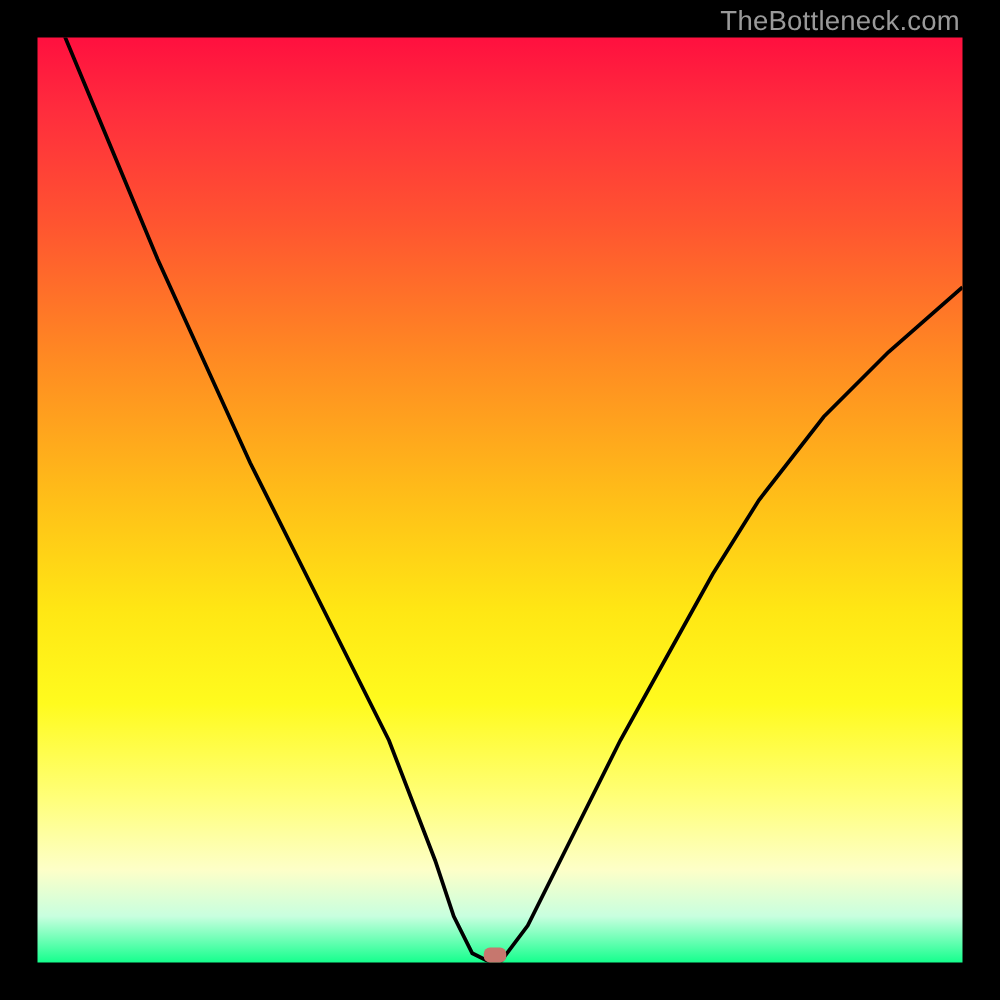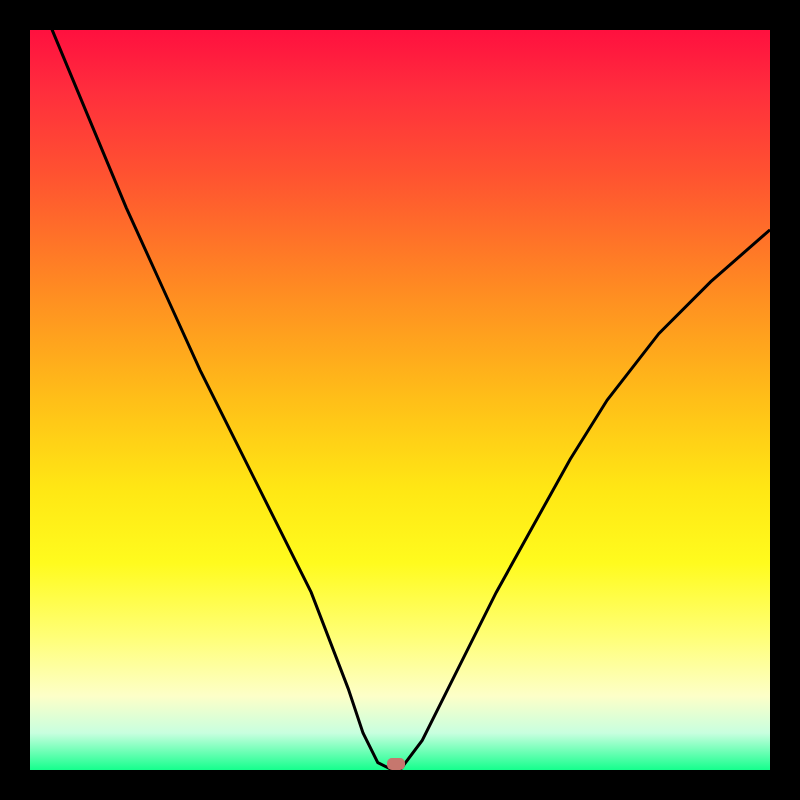--- a/index.html
+++ b/index.html
@@ -57,20 +57,21 @@
     height: 12px;
     border-radius: 5px;
     background: #c6776e;
   }
 </style>
 </head>
 <body>
 
 <div class="frame">
 
+  <div class="watermark">TheBottleneck.com</div>
 
   <div class="plot-area">
     <svg class="curve" viewBox="0 0 740 740" preserveAspectRatio="none">
       <path id="curve-path" d="M0.0 -185.0 L22.2 0.0 L59.2 88.8 L96.2 177.6 L133.2 259.0 L170.2 340.4 L207.2 414.4 L244.2 488.4 L281.2 562.4 L318.2 658.6 L333.0 703.0 L347.8 732.6 L362.6 740.0 L370.0 740.0 L392.2 710.4 L429.2 636.4 L466.2 562.4 L503.2 495.8 L540.2 429.2 L577.2 370.0 L629.0 303.4 L680.8 251.6 L740.0 199.8" fill="none" stroke="#000" stroke-width="3"></path>
     </svg>
     <div id="marker" class="marker" style="left: 357.3px; top: 728.08px;"></div>
   </div>
 
 </div>
 

